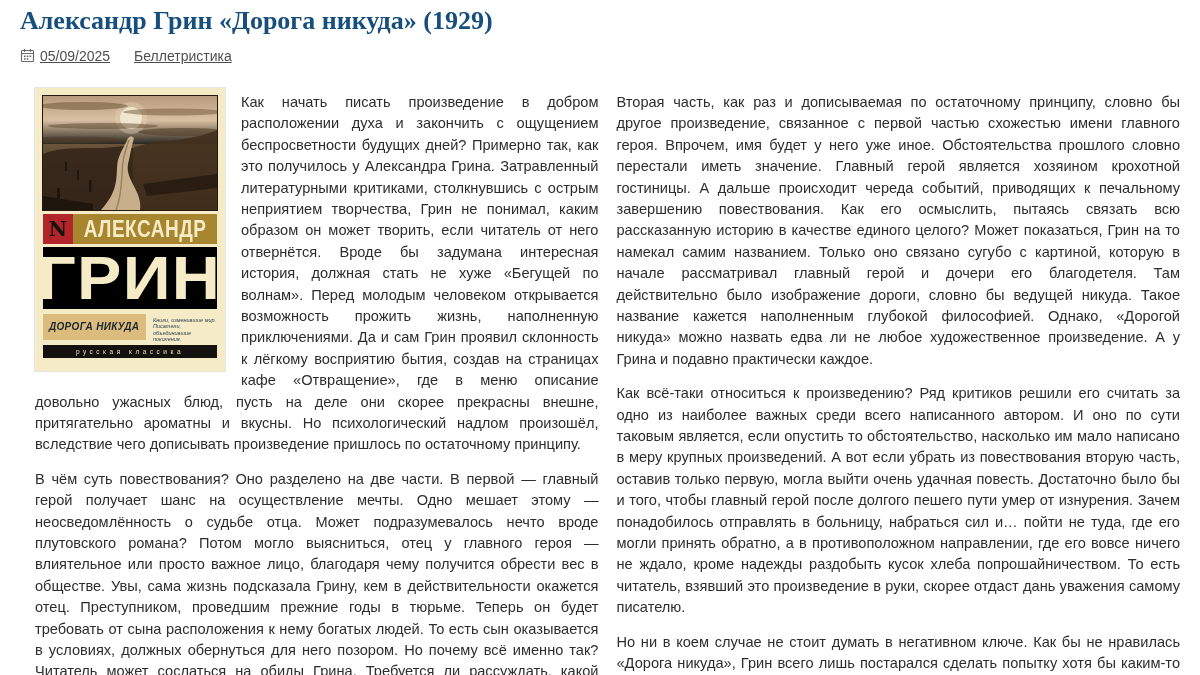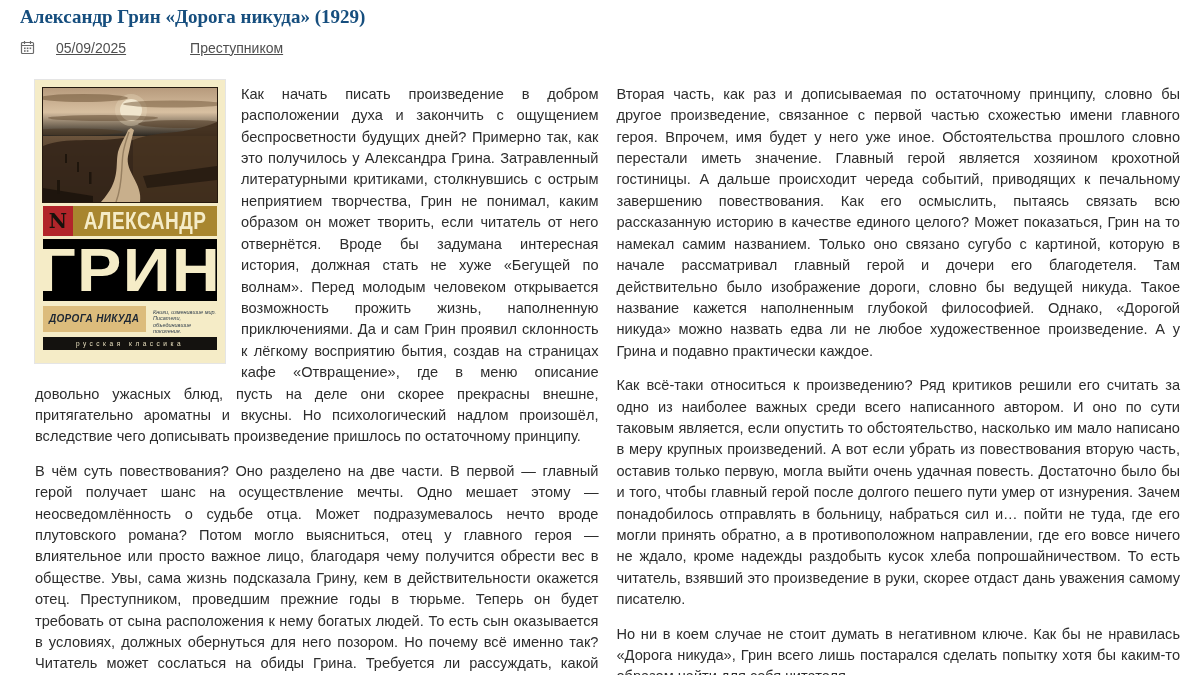--- a/index.html
+++ b/index.html
@@ -10,34 +10,34 @@
     color: #2d2d2d;
     -webkit-font-smoothing: antialiased;
   }
   .page { padding: 6px 18px 10px 20px; }
 
   
   .post-title {
     margin: 0 0 12px 0;
     font-family: "Liberation Serif", "DejaVu Serif", serif;
     font-weight: bold;
-    font-size: 19px;
+    font-size: 26px;
     line-height: 1.15;
     color: #164e7e;
     cursor: pointer;
   }
   .post-meta {
     display: flex; align-items: center;
     font-size: 14px; color: #4f4f4f;
     margin-bottom: 20px;
   }
   .post-meta a, .meta-link {
     color: #4f4f4f; text-decoration: underline; cursor: pointer;
   }
-  .meta-date-wrap { display: flex; align-items: center; margin-right: 64px; gap: 16px; }
+  .meta-date-wrap { display: flex; align-items: center; margin-right: 24px; }
   .calendar-icon { margin-right: 5px; display: inline-flex; }
 
   
   .post-body {
     display: flex;
     gap: 18px;
     padding-left: 15px;
     padding-right: 2px;
   }
   .col { flex: 1 1 0; min-width: 0; }
@@ -131,21 +131,21 @@
           <line x1="2" y1="5.5" x2="13" y2="5.5" stroke="#6a6a6a" stroke-width="1"></line>
           <rect x="4" y="7.5" width="1.6" height="1.6" fill="#6a6a6a"></rect>
           <rect x="6.8" y="7.5" width="1.6" height="1.6" fill="#6a6a6a"></rect>
           <rect x="9.6" y="7.5" width="1.6" height="1.6" fill="#6a6a6a"></rect>
           <rect x="4" y="10.2" width="1.6" height="1.6" fill="#6a6a6a"></rect>
           <rect x="6.8" y="10.2" width="1.6" height="1.6" fill="#6a6a6a"></rect>
         </svg>
       </span>
       <span class="meta-link">05/09/2025</span>
     </span>
-    <span class="meta-link">Преступником</span>
+    <span class="meta-link">Беллетристика</span>
   </div>
 
   <div class="post-body">
 
     <div class="col">
 
       <div class="book-cover">
         <div class="cover-photo">
           <svg viewBox="0 0 174 114" preserveAspectRatio="none">
             <defs>

